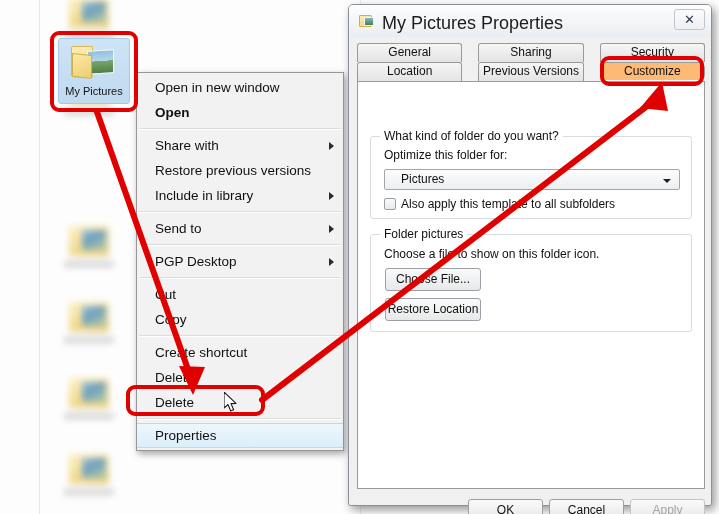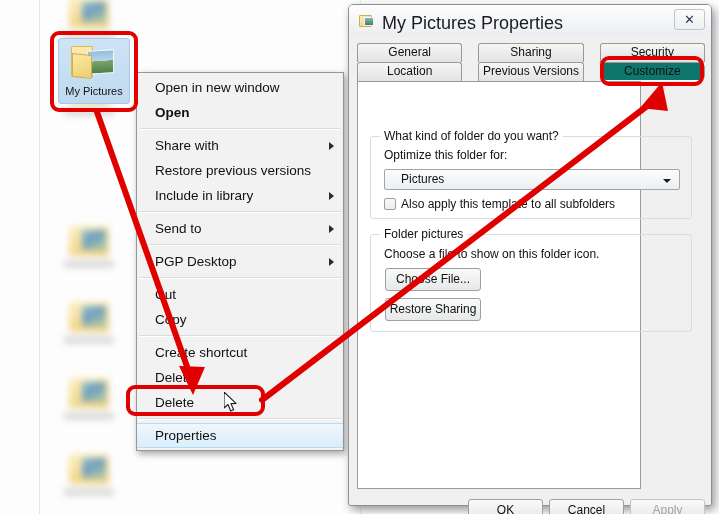--- a/index.html
+++ b/index.html
@@ -248,30 +248,30 @@
     color: #111;
     text-align: center;
     line-height: 17px;
     box-sizing: border-box;
     border-radius: 3px 3px 0 0;
     overflow: hidden;
     white-space: nowrap;
   }
   .tab:last-child { margin-right: 0; }
   .tab.active {
-    background: #0f766e;
+    background: #fdba74;
     border-bottom: 1px solid #ffffff;
     border-radius: 6px;
   }
   .tabrow.top .tab { border-radius: 3px 3px 0 0; }
 
   .tabpanel {
     position: absolute;
     left: 8px; top: 44px;
-    width: 284px; height: 408px;
+    width: 348px; height: 408px;
     background: #ffffff;
     border: 1px solid #9a9a9a;
     box-sizing: border-box;
   }
 
   .groupbox {
     position: absolute;
     border: 1px solid #d8dce0;
     border-radius: 3px;
     box-sizing: border-box;
@@ -524,21 +524,21 @@
           </div>
           <div class="chk-row">
             <span class="chkbox"></span><span>Also apply this template to all subfolders</span>
           </div>
         </div>
 
         <div class="groupbox gb2">
           <div class="group-legend">Folder pictures</div>
           <div class="label-sm" style="left:13px; top:12px;">Choose a file to show on this folder icon.</div>
           <div class="btn-sm" style="left:14px; top:33px;">Choose File...</div>
-          <div class="btn-sm" style="left:14px; top:63px;">Restore Sharing</div>
+          <div class="btn-sm" style="left:14px; top:63px;">Restore Location</div>
         </div>
 
       </div>
 
       <div class="dlg-footer-btn" style="left:119px; top:462px;">OK</div>
       <div class="dlg-footer-btn" style="left:200px; top:462px;">Cancel</div>
       <div class="dlg-footer-btn disabled" style="left:281px; top:462px;">Apply</div>
     </div>
   </div>
 

